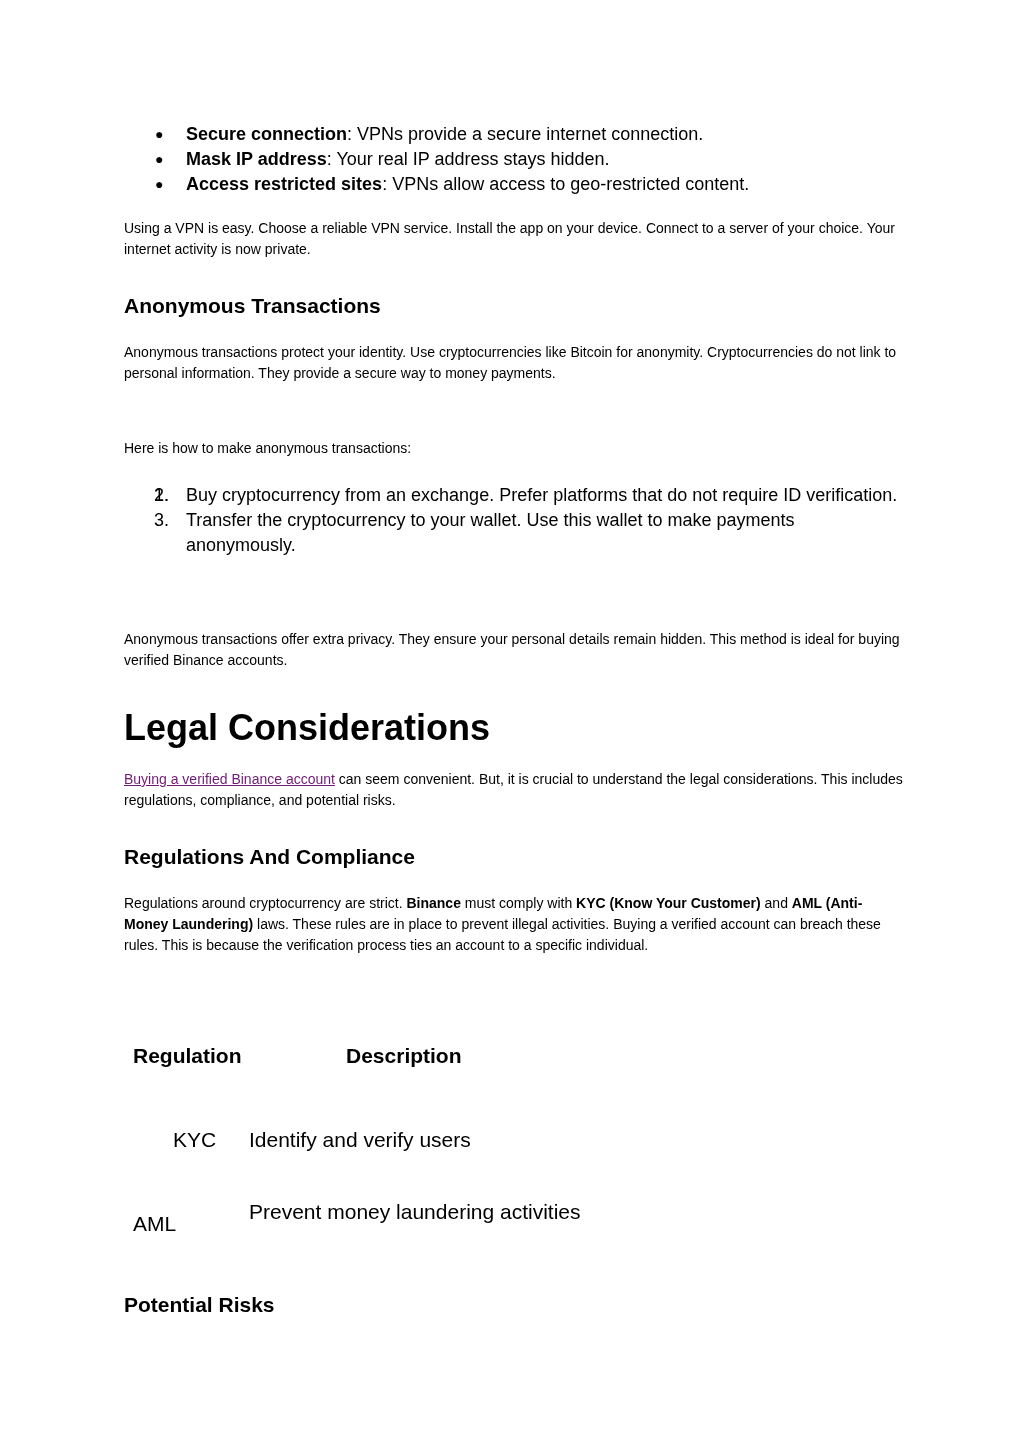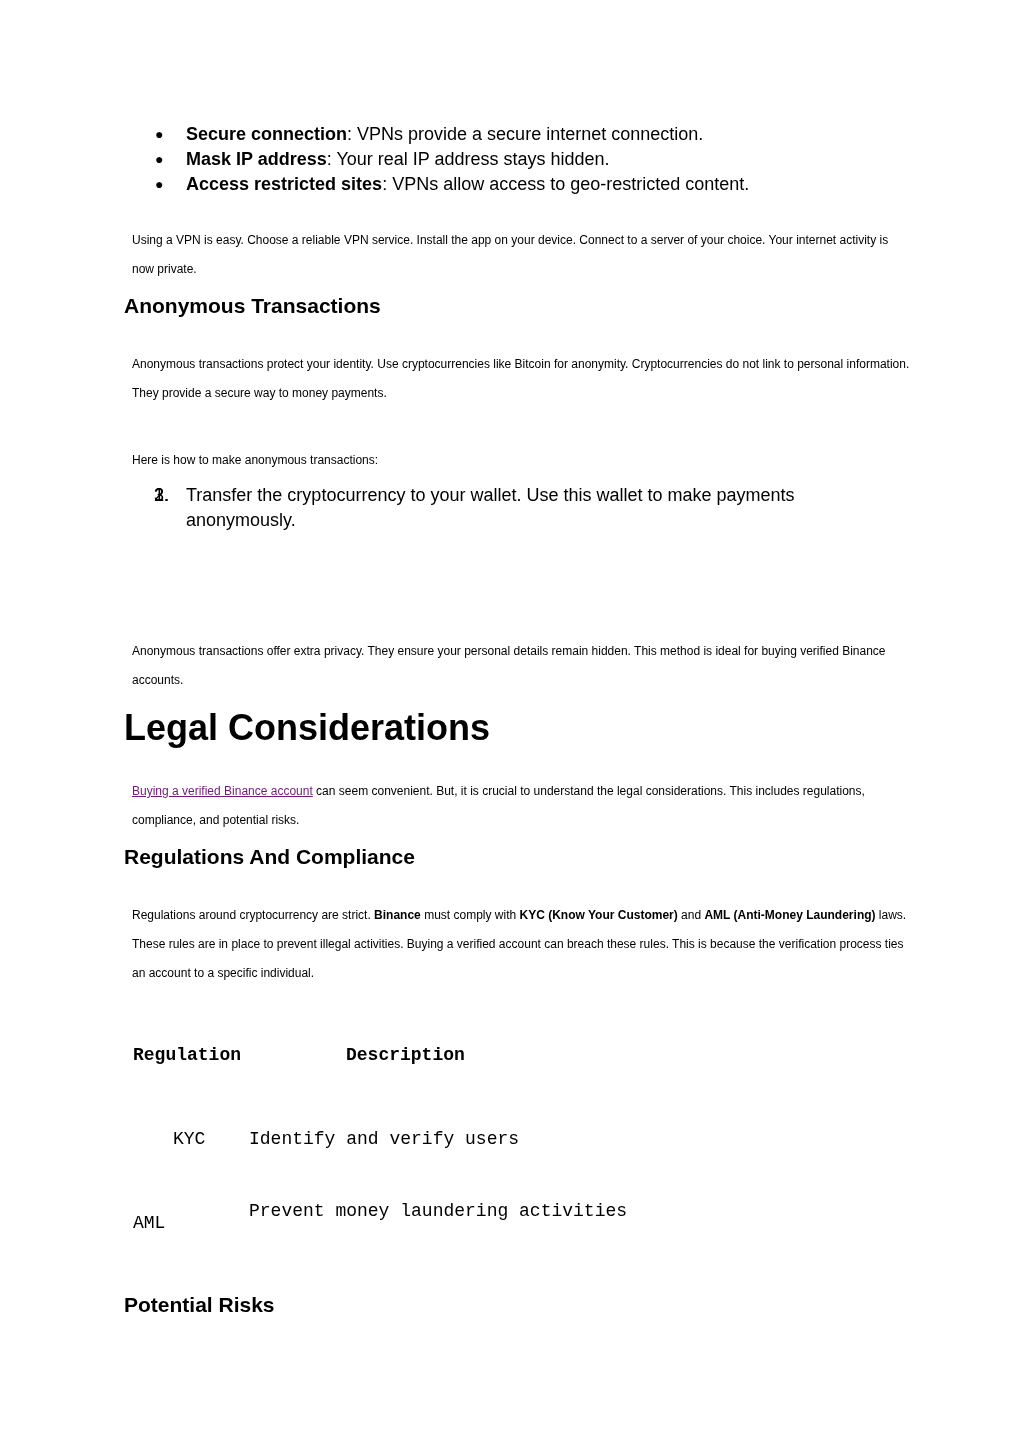--- a/index.html
+++ b/index.html
@@ -1,33 +1,33 @@
 <!DOCTYPE html>
 <html><head>
 <meta charset="utf-8">
 <style>
   html, body { margin: 0; padding: 0; background: #ffffff; }
   body {
     width: 1024px; height: 1446px; position: relative; overflow: hidden;
     font-family: "Liberation Sans", sans-serif; color: #000000;
   }
   .page { position: absolute; left: 124px; top: 0; width: 780px; }
-  .p { font-size: 12px; line-height: 29px; margin: 8px; }
+  .p { font-size: 14px; line-height: 21px; margin: 0; }
   .abs { position: absolute; left: 0; width: 780px; }
   .bullets { position: absolute; left: 0; top: 122px; margin: 0; padding: 0; list-style: none; }
   .bullets li { font-size: 18px; line-height: 25px; position: relative; padding-left: 62px; }
   .bullets li .dot { position: absolute; left: 31px; top: 0; font-size: 14px; }
   .olist { position: absolute; left: 0; top: 483px; margin: 0; padding: 0; list-style: none; width: 780px; }
   .olist li { font-size: 18px; line-height: 25px; position: relative; padding-left: 62px; }
   .olist li .num { position: absolute; left: 30px; top: 0; }
   h3 { font-size: 21px; font-weight: bold; margin: 0; line-height: 28px; }
   h2 { font-size: 36px; font-weight: bold; margin: 0; line-height: 36px; }
   a.link { color: #701a75; text-decoration: underline; }
   .tbl { position: absolute; left: 0; top: 1030px; width: 500px; font-size: 18px; }
-  .tbl .cell { position: absolute; font-size: 18px; line-height: 25px; white-space: nowrap; font-family: Liberation Mono, monospace; }
+  .tbl .cell { position: absolute; font-size: 21px; line-height: 25px; white-space: nowrap; }
   b { font-weight: bold; }
 </style>
 </head>
 <body>
 
 <div class="page">
 
   <ul class="bullets">
     <li><span class="dot">●</span><b>Secure connection</b><span>: VPNs provide a secure internet connection.</span></li>
     <li><span class="dot">●</span><b>Mask IP address</b><span>: Your real IP address stays hidden.</span></li>
@@ -37,21 +37,21 @@
   <p class="p abs" style="top:218px">Using a VPN is easy. Choose a reliable VPN service. Install the app on your device. Connect to a server of your choice. Your internet activity is now private.</p>
 
   <h3 class="abs" style="top:292px">Anonymous Transactions</h3>
 
   <p class="p abs" style="top:342px">Anonymous transactions protect your identity. Use cryptocurrencies like Bitcoin for anonymity. Cryptocurrencies do not link to personal information. They provide a secure way to money payments.</p>
 
   <p class="p abs" style="top:438px">Here is how to make anonymous transactions:</p>
 
   <ol class="olist">
     <li><span class="num">1.</span></li>
-    <li><span class="num">2.</span></li>
+    <li><span class="num">2.</span><span>Buy cryptocurrency from an exchange. Prefer platforms that do not require ID verification.</span></li>
     <li><span class="num">3.</span><span>Transfer the cryptocurrency to your wallet. Use this wallet to make payments anonymously.</span></li>
   </ol>
 
   <p class="p abs" style="top:629px">Anonymous transactions offer extra privacy. They ensure your personal details remain hidden. This method is ideal for buying verified Binance accounts.</p>
 
   <h2 class="abs" style="top:710px">Legal Considerations</h2>
 
   <p class="p abs" style="top:769px"><a class="link">Buying a verified Binance account</a><span> can seem convenient. But, it is crucial to understand the legal considerations. This includes regulations, compliance, and potential risks.</span></p>
 
   <h3 class="abs" style="top:843px">Regulations And Compliance</h3>

